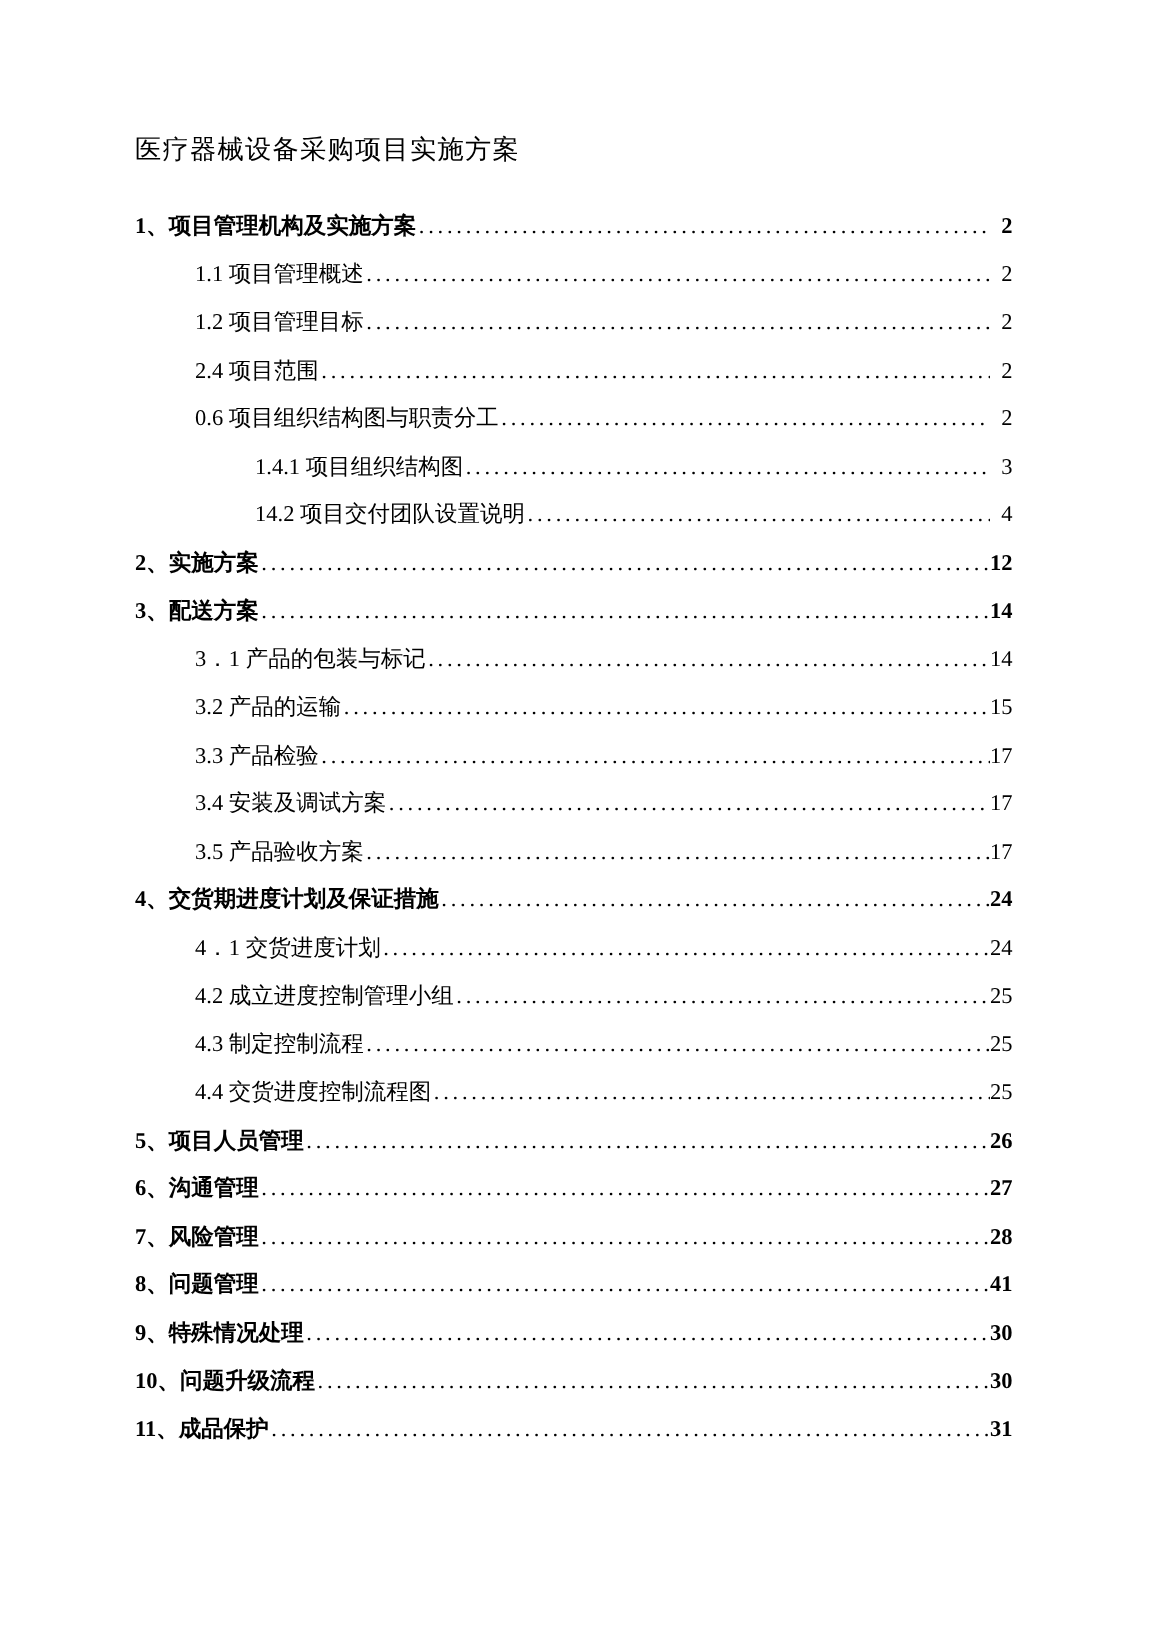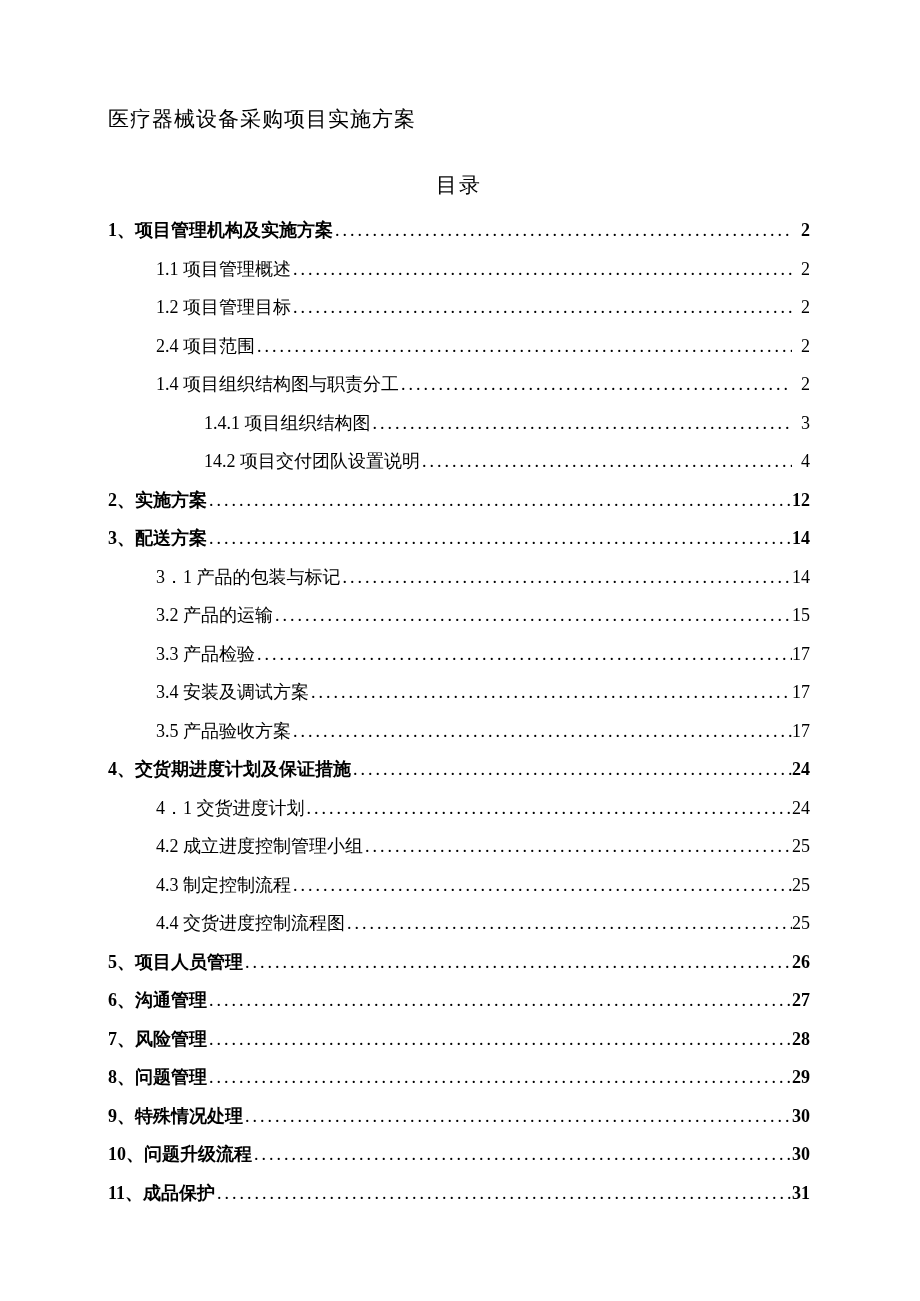--- a/index.html
+++ b/index.html
@@ -65,21 +65,20 @@
   }
   .num-arabic {
     font-family: "Times New Roman", serif;
   }
 </style>
 </head>
 <body>
 
 <div class="page">
   <h1 class="doc-title">医疗器械设备采购项目实施方案</h1>
-  <h2 class="toc-heading">目录</h2>
   <div class="toc" id="toc">
       <div class="toc-row lvl0 bold">
         <span class="label"><span class="num-arabic">1</span>、项目管理机构及实施方案</span>
         <span class="dots"></span>
         <span class="pg">2</span>
       </div>
       <div class="toc-row lvl1">
         <span class="label">1.1  项目管理概述</span>
         <span class="dots"></span>
         <span class="pg">2</span>
@@ -88,21 +87,21 @@
         <span class="label">1.2  项目管理目标</span>
         <span class="dots"></span>
         <span class="pg">2</span>
       </div>
       <div class="toc-row lvl1">
         <span class="label">2.4  项目范围</span>
         <span class="dots"></span>
         <span class="pg">2</span>
       </div>
       <div class="toc-row lvl1">
-        <span class="label">1.4  项目组织结构图与职责分工</span>
+        <span class="label">0.6  项目组织结构图与职责分工</span>
         <span class="dots"></span>
         <span class="pg">2</span>
       </div>
       <div class="toc-row lvl2">
         <span class="label">1.4.1   项目组织结构图</span>
         <span class="dots"></span>
         <span class="pg">3</span>
       </div>
       <div class="toc-row lvl2">
         <span class="label">14.2 项目交付团队设置说明</span>
@@ -180,21 +179,21 @@
         <span class="pg">27</span>
       </div>
       <div class="toc-row lvl0 bold">
         <span class="label"><span class="num-arabic">7</span>、风险管理</span>
         <span class="dots"></span>
         <span class="pg">28</span>
       </div>
       <div class="toc-row lvl0 bold">
         <span class="label"><span class="num-arabic">8</span>、问题管理</span>
         <span class="dots"></span>
-        <span class="pg">29</span>
+        <span class="pg">41</span>
       </div>
       <div class="toc-row lvl0 bold">
         <span class="label"><span class="num-arabic">9</span>、特殊情况处理</span>
         <span class="dots"></span>
         <span class="pg">30</span>
       </div>
       <div class="toc-row lvl0 bold">
         <span class="label"><span class="num-arabic">10</span>、问题升级流程</span>
         <span class="dots"></span>
         <span class="pg">30</span>

